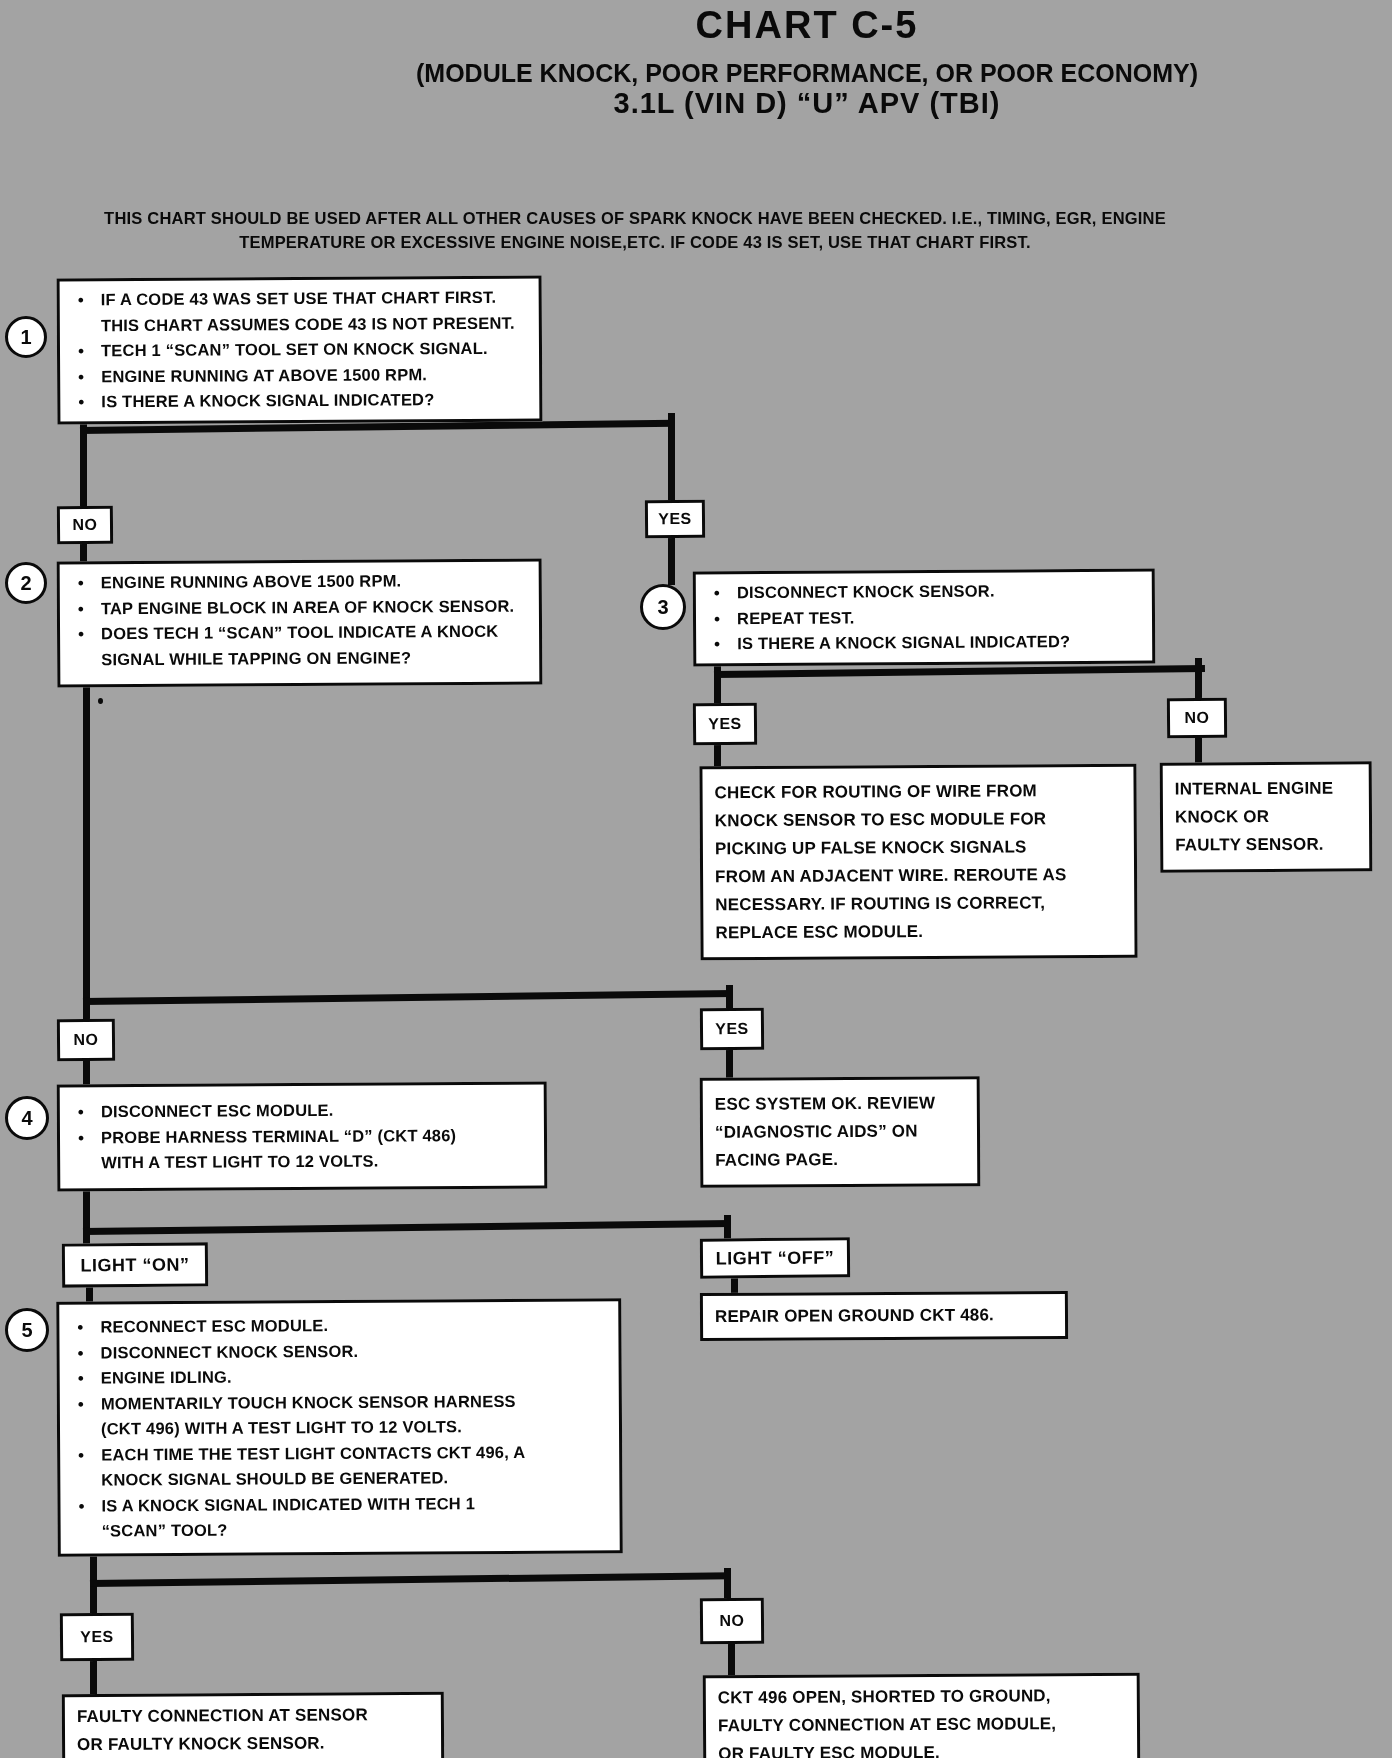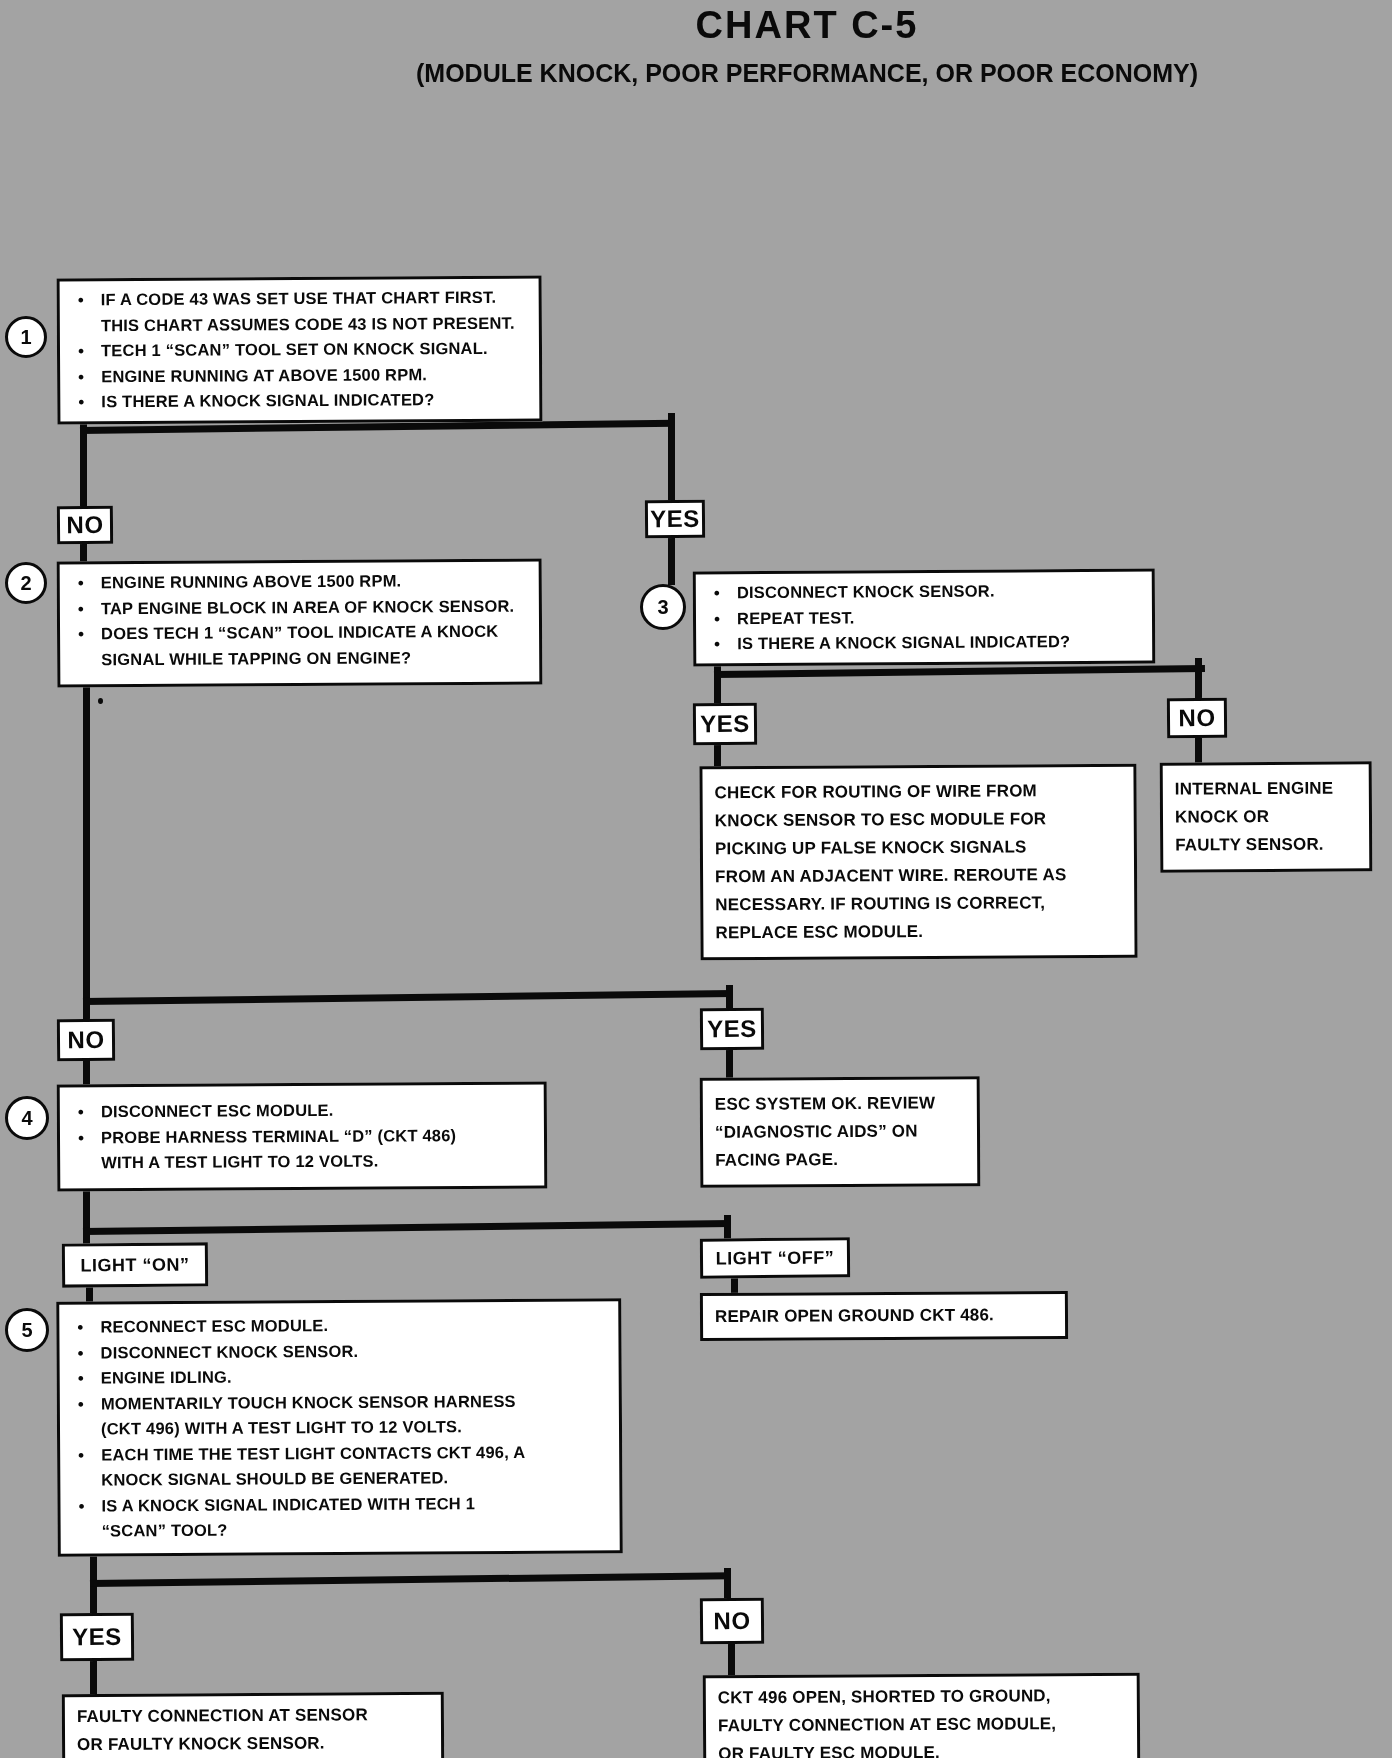--- a/index.html
+++ b/index.html
@@ -27,37 +27,40 @@
     box-sizing:border-box;
   }
   .step{padding:6px 10px 6px 14px;transform:rotate(-0.35deg);}
   .brow{display:flex;gap:13px;}
   .bm{width:14px;flex:0 0 14px;text-align:center;}
   .bm::before{content:"●";font-size:11px;line-height:25.5px;}
   .bt{font-size:16.5px;line-height:25.5px;white-space:pre-line;letter-spacing:.2px;flex:1;}
   .out{padding:10px 12px;font-size:17px;line-height:28px;white-space:pre-line;
        letter-spacing:.2px;transform:rotate(-0.35deg);}
   .lbl{display:flex;align-items:center;justify-content:center;
-       font-size:24px;letter-spacing:.5px;transform:rotate(-0.5deg);}
+       font-size:16px;letter-spacing:.5px;transform:rotate(-0.5deg);}
   .circle{
     position:absolute;width:42px;height:42px;border:3px solid #0a0a0a;border-radius:50%;
     background:#fff;display:flex;align-items:center;justify-content:center;
     font-size:20px;z-index:3;box-sizing:border-box;
   }
   .dot{position:absolute;width:5px;height:6px;background:#0a0a0a;border-radius:50%;z-index:1;}
 </style>
 </head>
 <body>
 
 <div class="page">
 
   <div class="hdr">
     <div class="t1">CHART C-5</div>
     <div class="t3">(MODULE KNOCK, POOR PERFORMANCE, OR POOR ECONOMY)</div>
-  </div>
+    <div class="t4">3.1L  (VIN D)  “U”  APV  (TBI)</div>
+  </div>
+  <div class="intro">THIS CHART SHOULD BE USED AFTER ALL OTHER CAUSES OF SPARK KNOCK HAVE BEEN CHECKED.  I.E., TIMING, EGR, ENGINE
+TEMPERATURE OR EXCESSIVE ENGINE NOISE,ETC.  IF CODE 43 IS SET, USE THAT CHART FIRST.</div>
 
   <div class="conn" style="left:80px;top:390px;width:7px;height:44px;"></div>
   <div class="conn tilt" style="left:80px;top:427px;width:595px;height:7px;"></div>
   <div class="conn" style="left:80px;top:427px;width:7px;height:93px;"></div>
   <div class="conn" style="left:668px;top:413px;width:7px;height:102px;"></div>
   <div class="conn" style="left:80px;top:535px;width:7px;height:40px;"></div>
   <div class="conn" style="left:668px;top:530px;width:7px;height:55px;"></div>
 
   <div class="conn" style="left:714px;top:640px;width:7px;height:45px;"></div>
   <div class="conn tilt" style="left:714px;top:671px;width:491px;height:7px;"></div>

